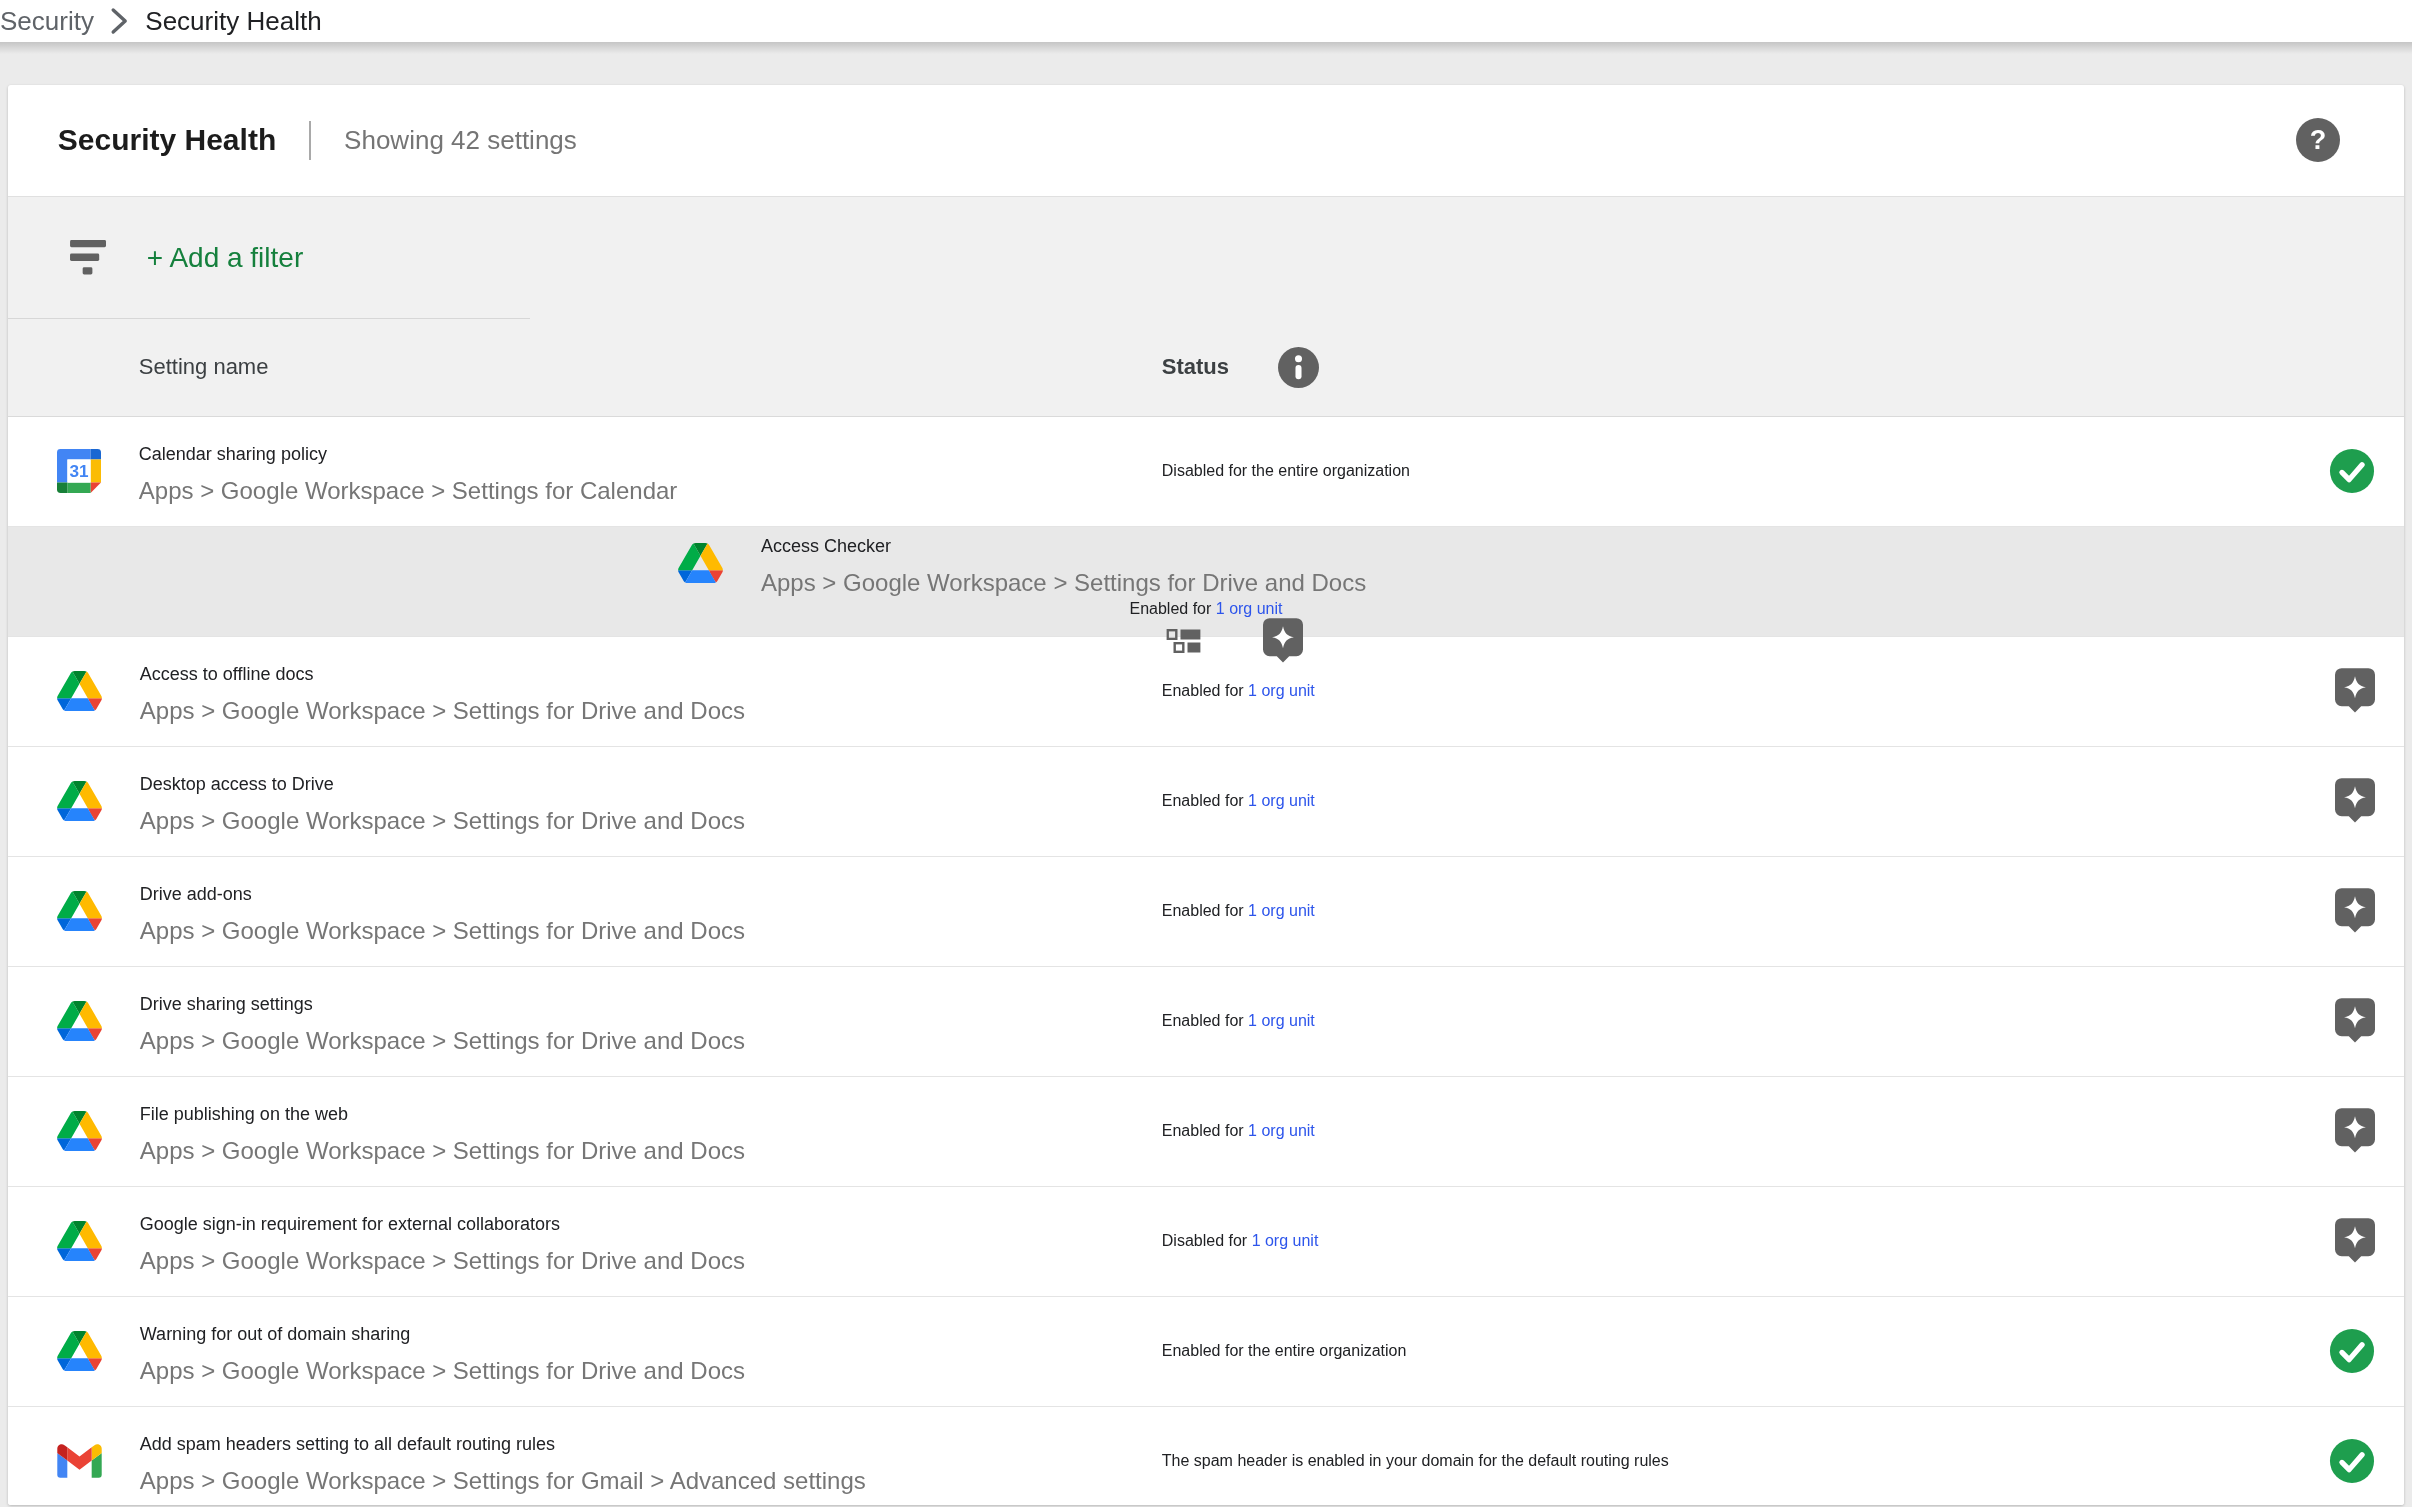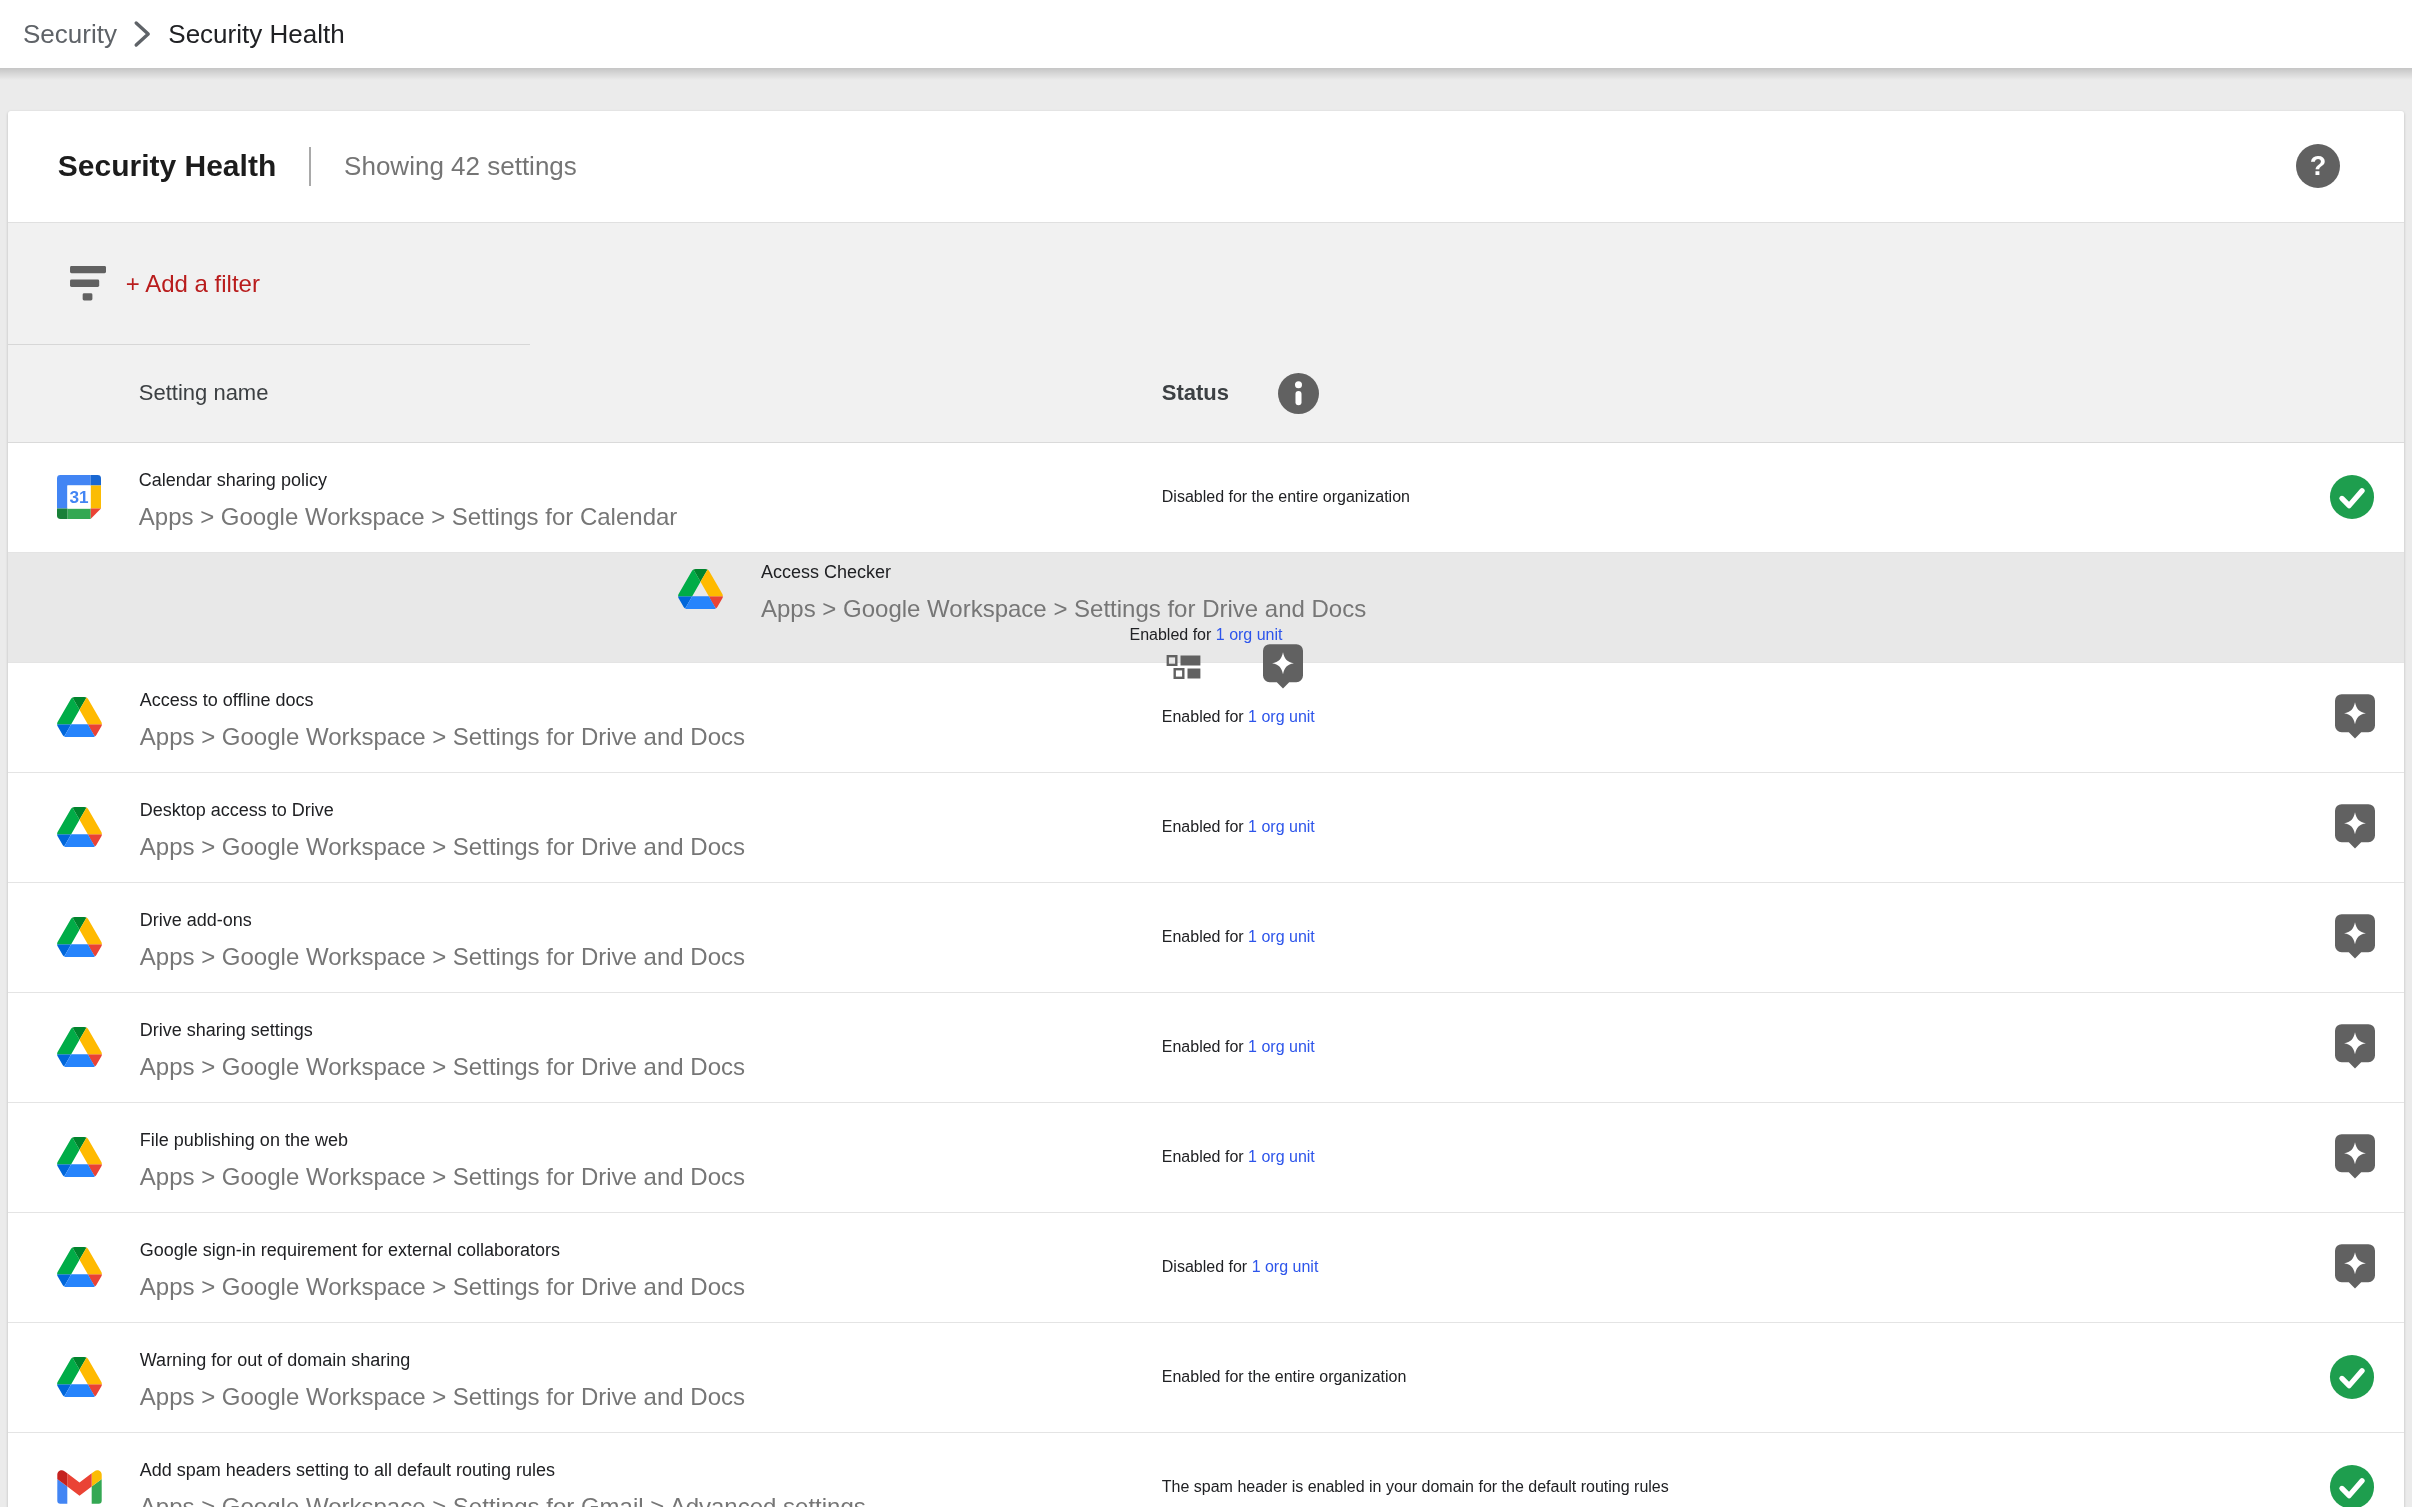--- a/index.html
+++ b/index.html
@@ -5,22 +5,22 @@
   html,body{margin:0;padding:0;}
   body{
     width:2412px;height:1508px;overflow:hidden;
     background:#ebebeb;
     font-family:"Liberation Sans", sans-serif;
     color:#202124;
     -webkit-font-smoothing:antialiased;
   }
   
   .topbar{
-    height:68px;background:#fff;display:flex;align-items:center;
-    padding-left:23px;font-size:26px;
+    height:42px;background:#fff;display:flex;align-items:center;
+    font-size:26px;
   }
   .crumb-parent{color:#5f6368;cursor:pointer;}
   .crumb-sep{margin:0 15.5px;display:flex;align-items:center;}
   .crumb-current{color:#202124;font-weight:500;}
   .page-shadow{height:11.6px;background:linear-gradient(rgba(0,0,0,.16),rgba(0,0,0,0));}
   
   .card{
     margin:31px 7.8px 0 7.8px;background:#fff;border-radius:2.9px;
     box-shadow:0 1px 2.9px rgba(0,0,0,.22);
     height:1420px;overflow:hidden;
@@ -37,21 +37,21 @@
   
   .filter-row{
     height:122px;background:#f1f1f1;display:flex;align-items:center;
     padding-left:62px;position:relative;
   }
   .filter-row::after{
     content:"";position:absolute;left:0;bottom:0;width:522px;
     border-bottom:1.9px solid #d7d7d7;
   }
   .icon-filter{width:37px;height:35px;}
-  .filter-label{margin-left:19px;font-size:24px;color:#b91c1c;cursor:pointer;}
+  .filter-label{margin-left:40px;font-size:28px;color:#15803d;cursor:pointer;}
   
   .thead{
     height:97px;background:#f1f1f1;display:flex;align-items:center;
     border-bottom:1.9px solid #dadada;
   }
   .th-name{
     width:1154px;box-sizing:border-box;padding-left:131px;
     font-size:22px;font-weight:normal;color:#3c4043;
   }
   .th-status{display:flex;align-items:center;font-size:22px;font-weight:bold;color:#3c4043;gap:24px;}

